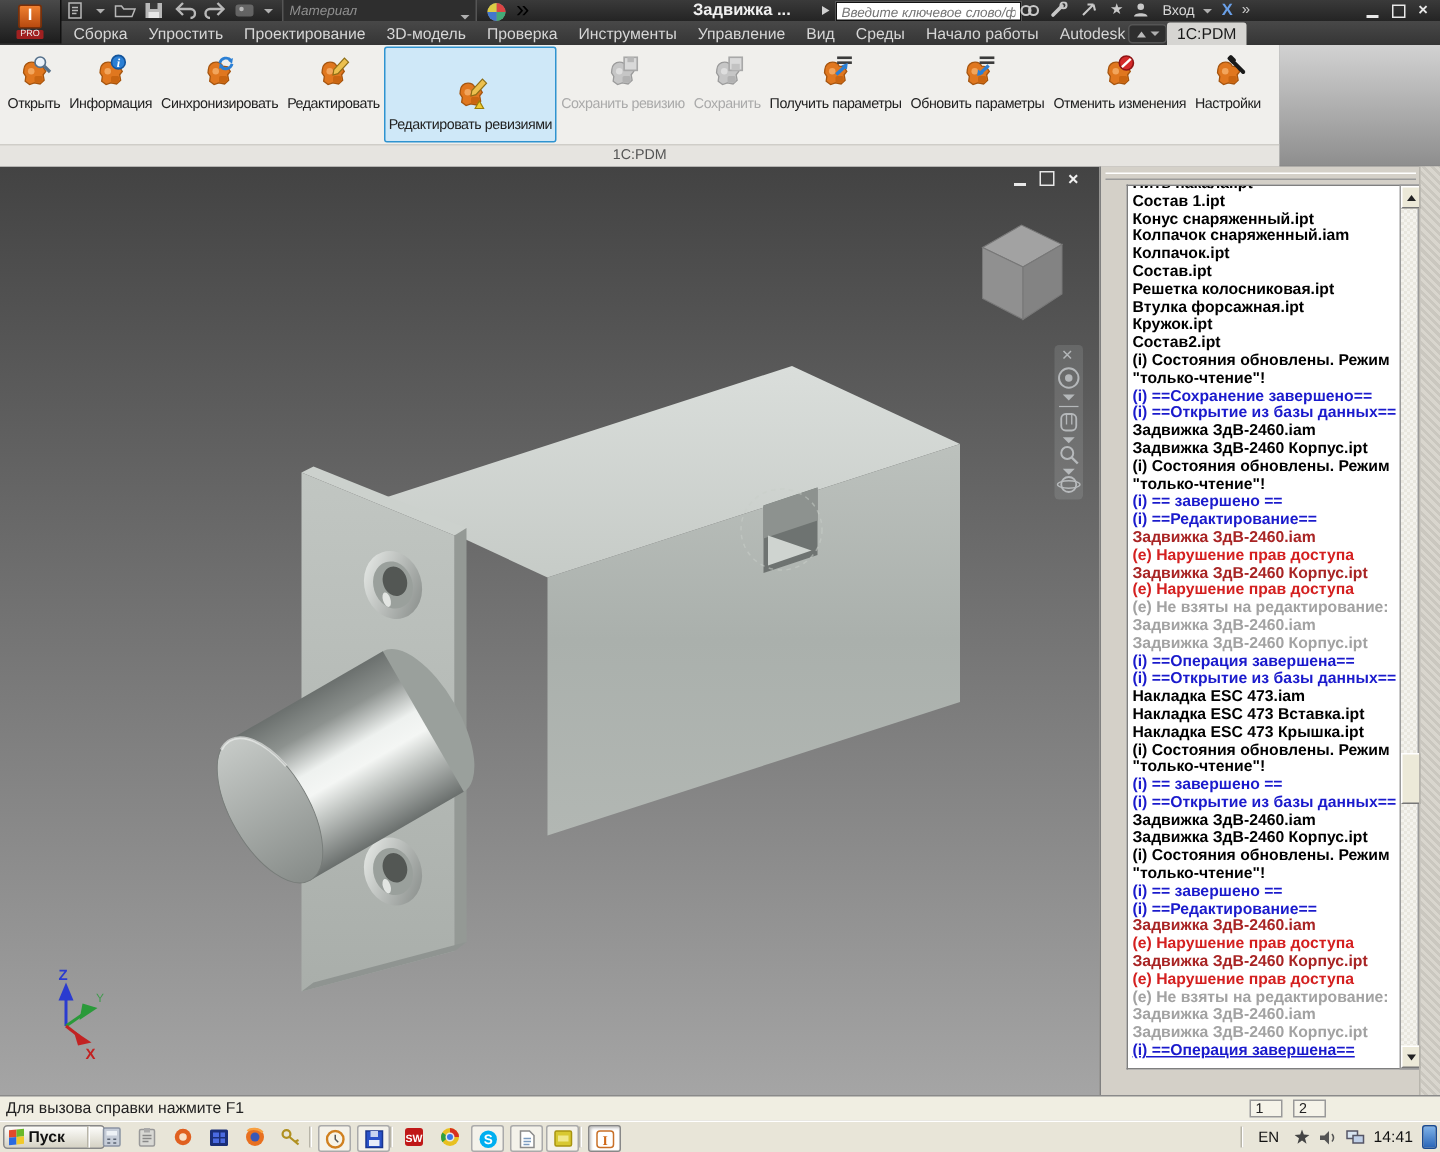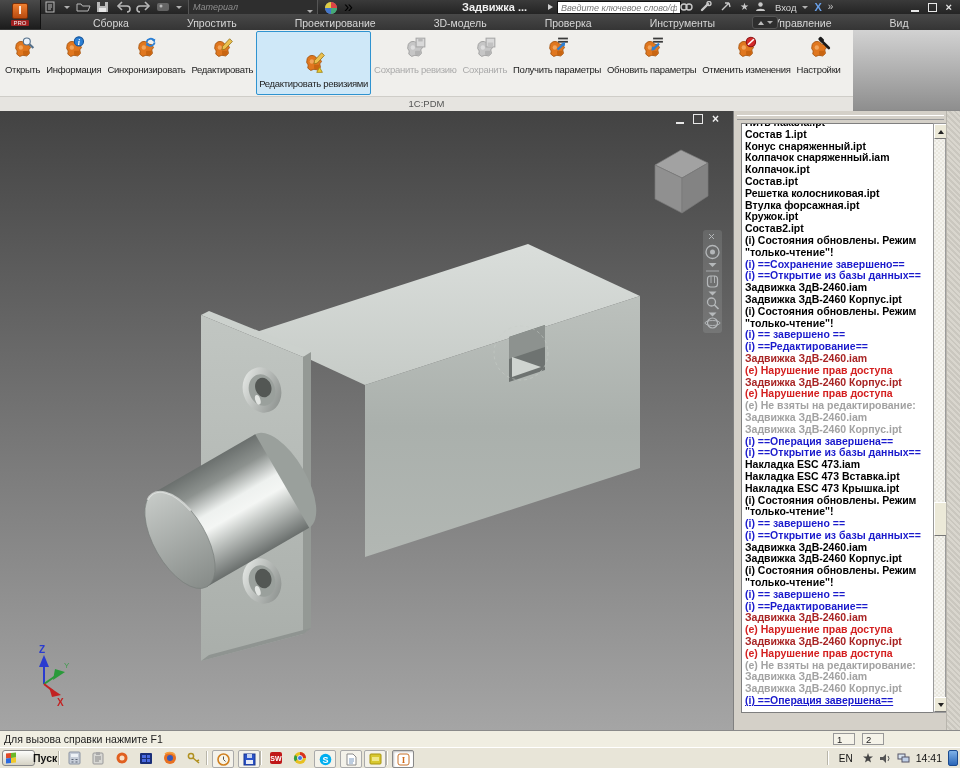--- a/index.html
+++ b/index.html
@@ -32,21 +32,21 @@
   .tbicons .glyph{color:#c8c8c8;font-size:10px;line-height:14px;}
   .login{color:#d8d8d8;font-size:9.5px;}
   .xlogo{color:#6aa0e8;font-weight:bold;font-size:11px;}
   .winbtns{position:absolute;right:8px;top:0;height:14px;display:flex;align-items:center;gap:9px;}
   .wmin{width:8px;height:7px;border-bottom:2px solid #e8e8e8;}
   .wrest{width:7px;height:7px;border:1px solid #e8e8e8;}
   .wclose{color:#e8e8e8;font-size:11px;font-weight:bold;line-height:12px;}
   
   .tabrow{position:absolute;left:0;top:14px;width:960px;height:16px;
     background:linear-gradient(#484848,#353535);display:flex;align-items:flex-end;padding-left:42px;box-sizing:border-box;}
-  .tab{font-size:10.5px;color:#d6d6d6;padding:2px 7px 1px;white-space:nowrap;margin-left:44px;}
+  .tab{font-size:10.5px;color:#d6d6d6;padding:2px 7px 1px;white-space:nowrap;}
   .tab.active{background:#d6d5d2;color:#1a1a1a;border-radius:2px 2px 0 0;}
   .ribcollapse{margin-left:16px;margin-bottom:2px;width:24px;height:11px;background:#2e2e2e;
     border:1px solid #555;border-radius:3px;display:flex;align-items:center;justify-content:center;gap:3px;}
   .ribcollapse .up{width:0;height:0;border-left:3px solid transparent;border-right:3px solid transparent;border-bottom:4px solid #bbb;}
   
   .ribbon{position:absolute;left:0;top:30px;width:853px;height:81px;background:#f0efec;border-bottom:1px solid #8a8a8a;box-sizing:border-box;}
   .ribright{position:absolute;left:853px;top:30px;width:107px;height:81px;
     background:linear-gradient(#d2d2d2,#8e8e8e);border-bottom:1px solid #8a8a8a;box-sizing:border-box;}
   .rbtns{position:absolute;left:0;top:0;height:66px;display:flex;align-items:stretch;padding-left:2px;}
   .rbtn{display:flex;flex-direction:column;align-items:center;justify-content:flex-start;
@@ -64,21 +64,21 @@
   .dmin{width:8px;height:8px;border-bottom:2px solid #e8e8e8;}
   .drest{width:8px;height:8px;border:1.5px solid #e8e8e8;}
   .dclose{color:#f0f0f0;font-size:12px;font-weight:bold;line-height:10px;}
   
   .logpanel{position:absolute;left:733px;top:111px;width:227px;height:619px;background:#d4d0c8;
     border-left:1px solid #808080;box-sizing:border-box;}
   .loghead{position:absolute;left:0;top:0;width:100%;height:12px;}
   .loghead .grip{position:absolute;left:3px;right:16px;top:4px;height:3px;
     border-top:1px solid #fff;border-bottom:1px solid #9a9a9a;}
   .loghead .x{position:absolute;right:4px;top:0;font-size:10px;font-weight:bold;color:#222;line-height:12px;}
-  .loglistwrap{position:absolute;left:7px;top:12px;width:196px;height:590px;background:#fff;
+  .loglistwrap{position:absolute;left:17px;top:12px;width:196px;height:590px;background:#fff;
     border:1px solid #7f7f7f;border-right:none;box-sizing:border-box;overflow:hidden;}
   .loglist{margin-top:-7px;padding:0 2px 0 3px;}
   .ll{font-size:10.5px;line-height:11.8px;color:#000;word-wrap:break-word;font-weight:bold;}
   .ll.bold{font-weight:bold;}
   .ll.blue{color:#1a1acc;}
   .ll.blue-u{color:#1a1acc;text-decoration:underline;}
   .ll.red{color:#d42020;}
   .ll.redfile{color:#a82424;}
   .ll.gray{color:#a2a2a2;}
   .scroll{position:absolute;left:199px;top:12px;width:13px;height:590px;
@@ -94,22 +94,22 @@
     background:repeating-linear-gradient(45deg,#d9d6ce 0 2px,#cac7bf 2px 4px);border-left:1px solid #b8b5ad;box-sizing:border-box;}
   
   .statusbar{position:absolute;left:0;top:730px;width:960px;height:17px;background:#f0eee2;
     border-top:1px solid #8a8a8a;box-sizing:border-box;font-size:10.5px;color:#222;}
   .statusbar .help{position:absolute;left:4px;top:2px;}
   .sbox{position:absolute;top:2px;width:22px;height:12px;border:1px solid #999;background:#f5f3e9;
     font-size:9.5px;text-align:left;padding-left:3px;line-height:12px;box-sizing:border-box;}
   
   .taskbar{position:absolute;left:0;top:747px;width:960px;height:21px;background:#e8e5d8;
     border-top:1px solid #fff;box-sizing:border-box;}
-  .startbtn{position:absolute;left:2px;top:2px;width:33px;height:16px;border:1px solid #888;
-    border-radius:3px;background:linear-gradient(#fdfdfb,#d5d2c4);display:flex;align-items:center;gap:17px;padding-left:3px;box-sizing:border-box;}
+  .startbtn{position:absolute;left:2px;top:2px;width:68px;height:16px;border:1px solid #888;
+    border-radius:3px;background:linear-gradient(#fdfdfb,#d5d2c4);display:flex;align-items:center;gap:3px;padding-left:3px;box-sizing:border-box;}
   .flag{width:10px;height:10px;display:grid;grid-template-columns:5px 5px;grid-template-rows:5px 5px;transform:skewY(-6deg);}
   .flag i{display:block;}
   .startbtn .slbl{font-size:10.5px;font-weight:bold;color:#111;}
   .ql{position:absolute;top:2px;width:20px;height:16px;display:flex;align-items:center;justify-content:center;}
   .ql.framed{border:1px solid #aaa;background:#f4f2ea;border-radius:2px;}
   .ql.pressed{border:1px solid #888;background:#fff;box-shadow:inset 1px 1px 2px rgba(0,0,0,.25);border-radius:2px;}
   .tsep{position:absolute;top:3px;width:1px;height:14px;background:#b8b5a8;border-right:1px solid #fff;}
   .tray{position:absolute;right:2px;top:2px;height:16px;display:flex;align-items:center;gap:6px;}
   .enbox{font-size:10px;color:#111;padding:1px 4px;}
   .time{font-size:10.5px;color:#111;}

